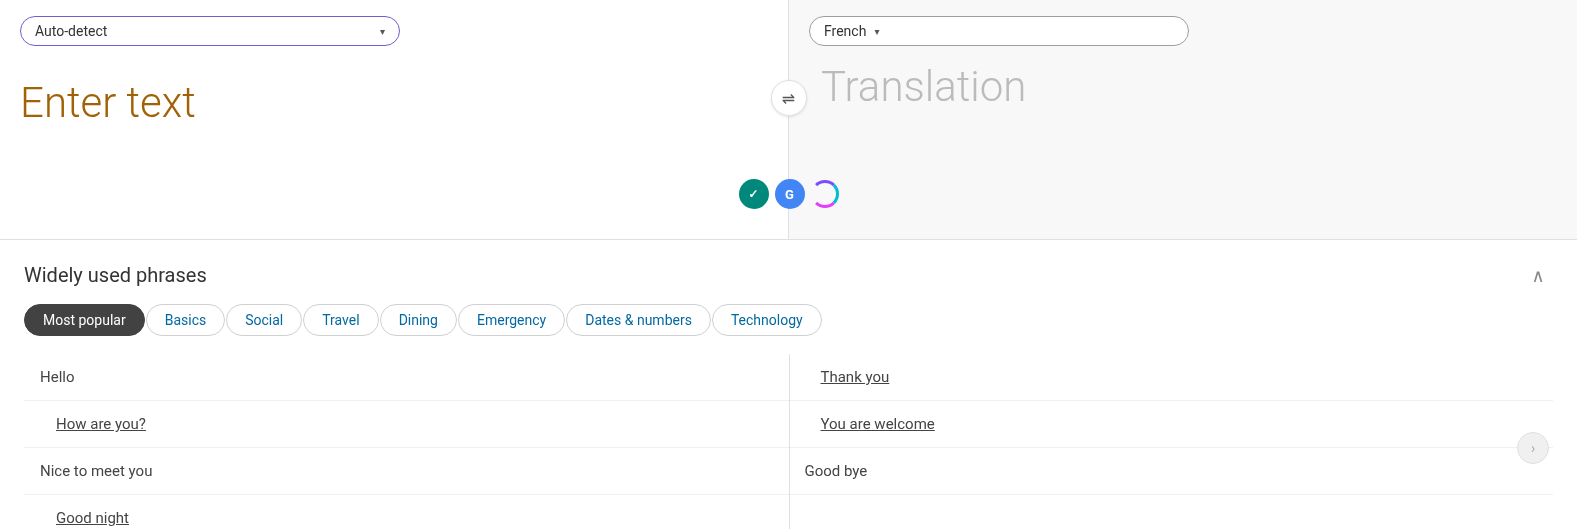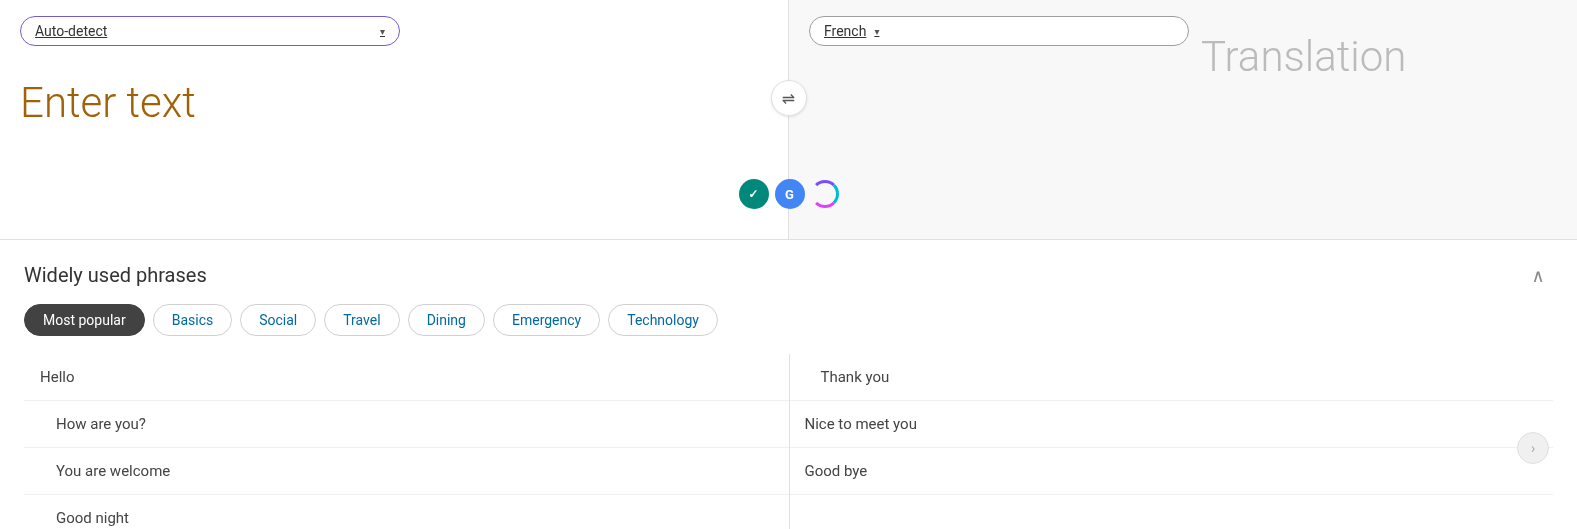--- a/index.html
+++ b/index.html
@@ -24,21 +24,21 @@
       flex: 1;
       border-right: 1px solid #e0e0e0;
       display: flex;
       flex-direction: column;
       padding: 16px 20px;
     }
 
     .target-panel {
       flex: 1;
       display: flex;
-      flex-direction: row;
+      flex-direction: column;
       padding: 16px 20px;
       background: #f8f8f8;
     }
 
     .language-select {
       display: flex;
       align-items: center;
       border: 1.5px solid #6e5fce;
       border-radius: 20px;
       padding: 6px 14px;
@@ -188,21 +188,21 @@
       display: flex;
       align-items: center;
       justify-content: center;
       cursor: pointer;
       color: #888;
       font-size: 18px;
     }
 
     .category-tabs {
       display: flex;
-      gap: 8px;
+      gap: 1px;
       margin-bottom: 18px;
       flex-wrap: wrap;
     }
 
     .tab-pill {
       padding: 7px 18px;
       border-radius: 20px;
       border: 1px solid #d0d0d0;
       font-size: 14px;
       cursor: pointer;
@@ -236,20 +236,21 @@
     .phrase-item {
       padding: 14px 16px;
       font-size: 15px;
       color: #444;
       border-bottom: 1px solid #f0f0f0;
       cursor: pointer;
     }
 
     .phrase-item-right {
       padding-left: 32px;
+      text-decoration: underline;
     }
 
     .nav-arrow-right {
       position: absolute;
       right: 4px;
       top: 50%;
       transform: translateY(-50%);
       width: 32px;
       height: 32px;
       border-radius: 50%;
@@ -258,21 +259,20 @@
       display: flex;
       align-items: center;
       justify-content: center;
       cursor: pointer;
       color: #aaa;
       font-size: 14px;
     }
 
     .select-wrapper {
       position: relative;
-      text-decoration: underline;
     }
 
     .select-full {
       width: 380px;
     }
   </style>
 </head>
 <body>
 
 <div class="translator-area">
@@ -335,44 +335,47 @@
     <div class="tab-pill">
       <span>Travel</span>
     </div>
     <div class="tab-pill">
       <span>Dining</span>
     </div>
     <div class="tab-pill">
       <span>Emergency</span>
     </div>
     <div class="tab-pill">
+      <span>Dates &amp; numbers</span>
+    </div>
+    <div class="tab-pill">
       <span>Technology</span>
     </div>
   </div>
 
   <div style="position: relative;">
     <div class="phrases-grid">
 
       <div class="phrase-item">
         <span>Hello</span>
       </div>
       <div class="phrase-item phrase-item-right">
         <span>Thank you</span>
       </div>
 
       <div class="phrase-item phrase-item-right">
         <span>How are you?</span>
       </div>
 
+      <div class="phrase-item phrase-item-right">
+        <span>You are welcome</span>
+      </div>
       <div class="phrase-item">
         <span>Nice to meet you</span>
       </div>
-      <div class="phrase-item phrase-item-right">
-        <span>You are welcome</span>
-      </div>
 
       <div class="phrase-item">
         <span>Good bye</span>
       </div>
       <div class="phrase-item phrase-item-right">
         <span>Good night</span>
       </div>
     </div>
 
     <div class="nav-arrow-right">

